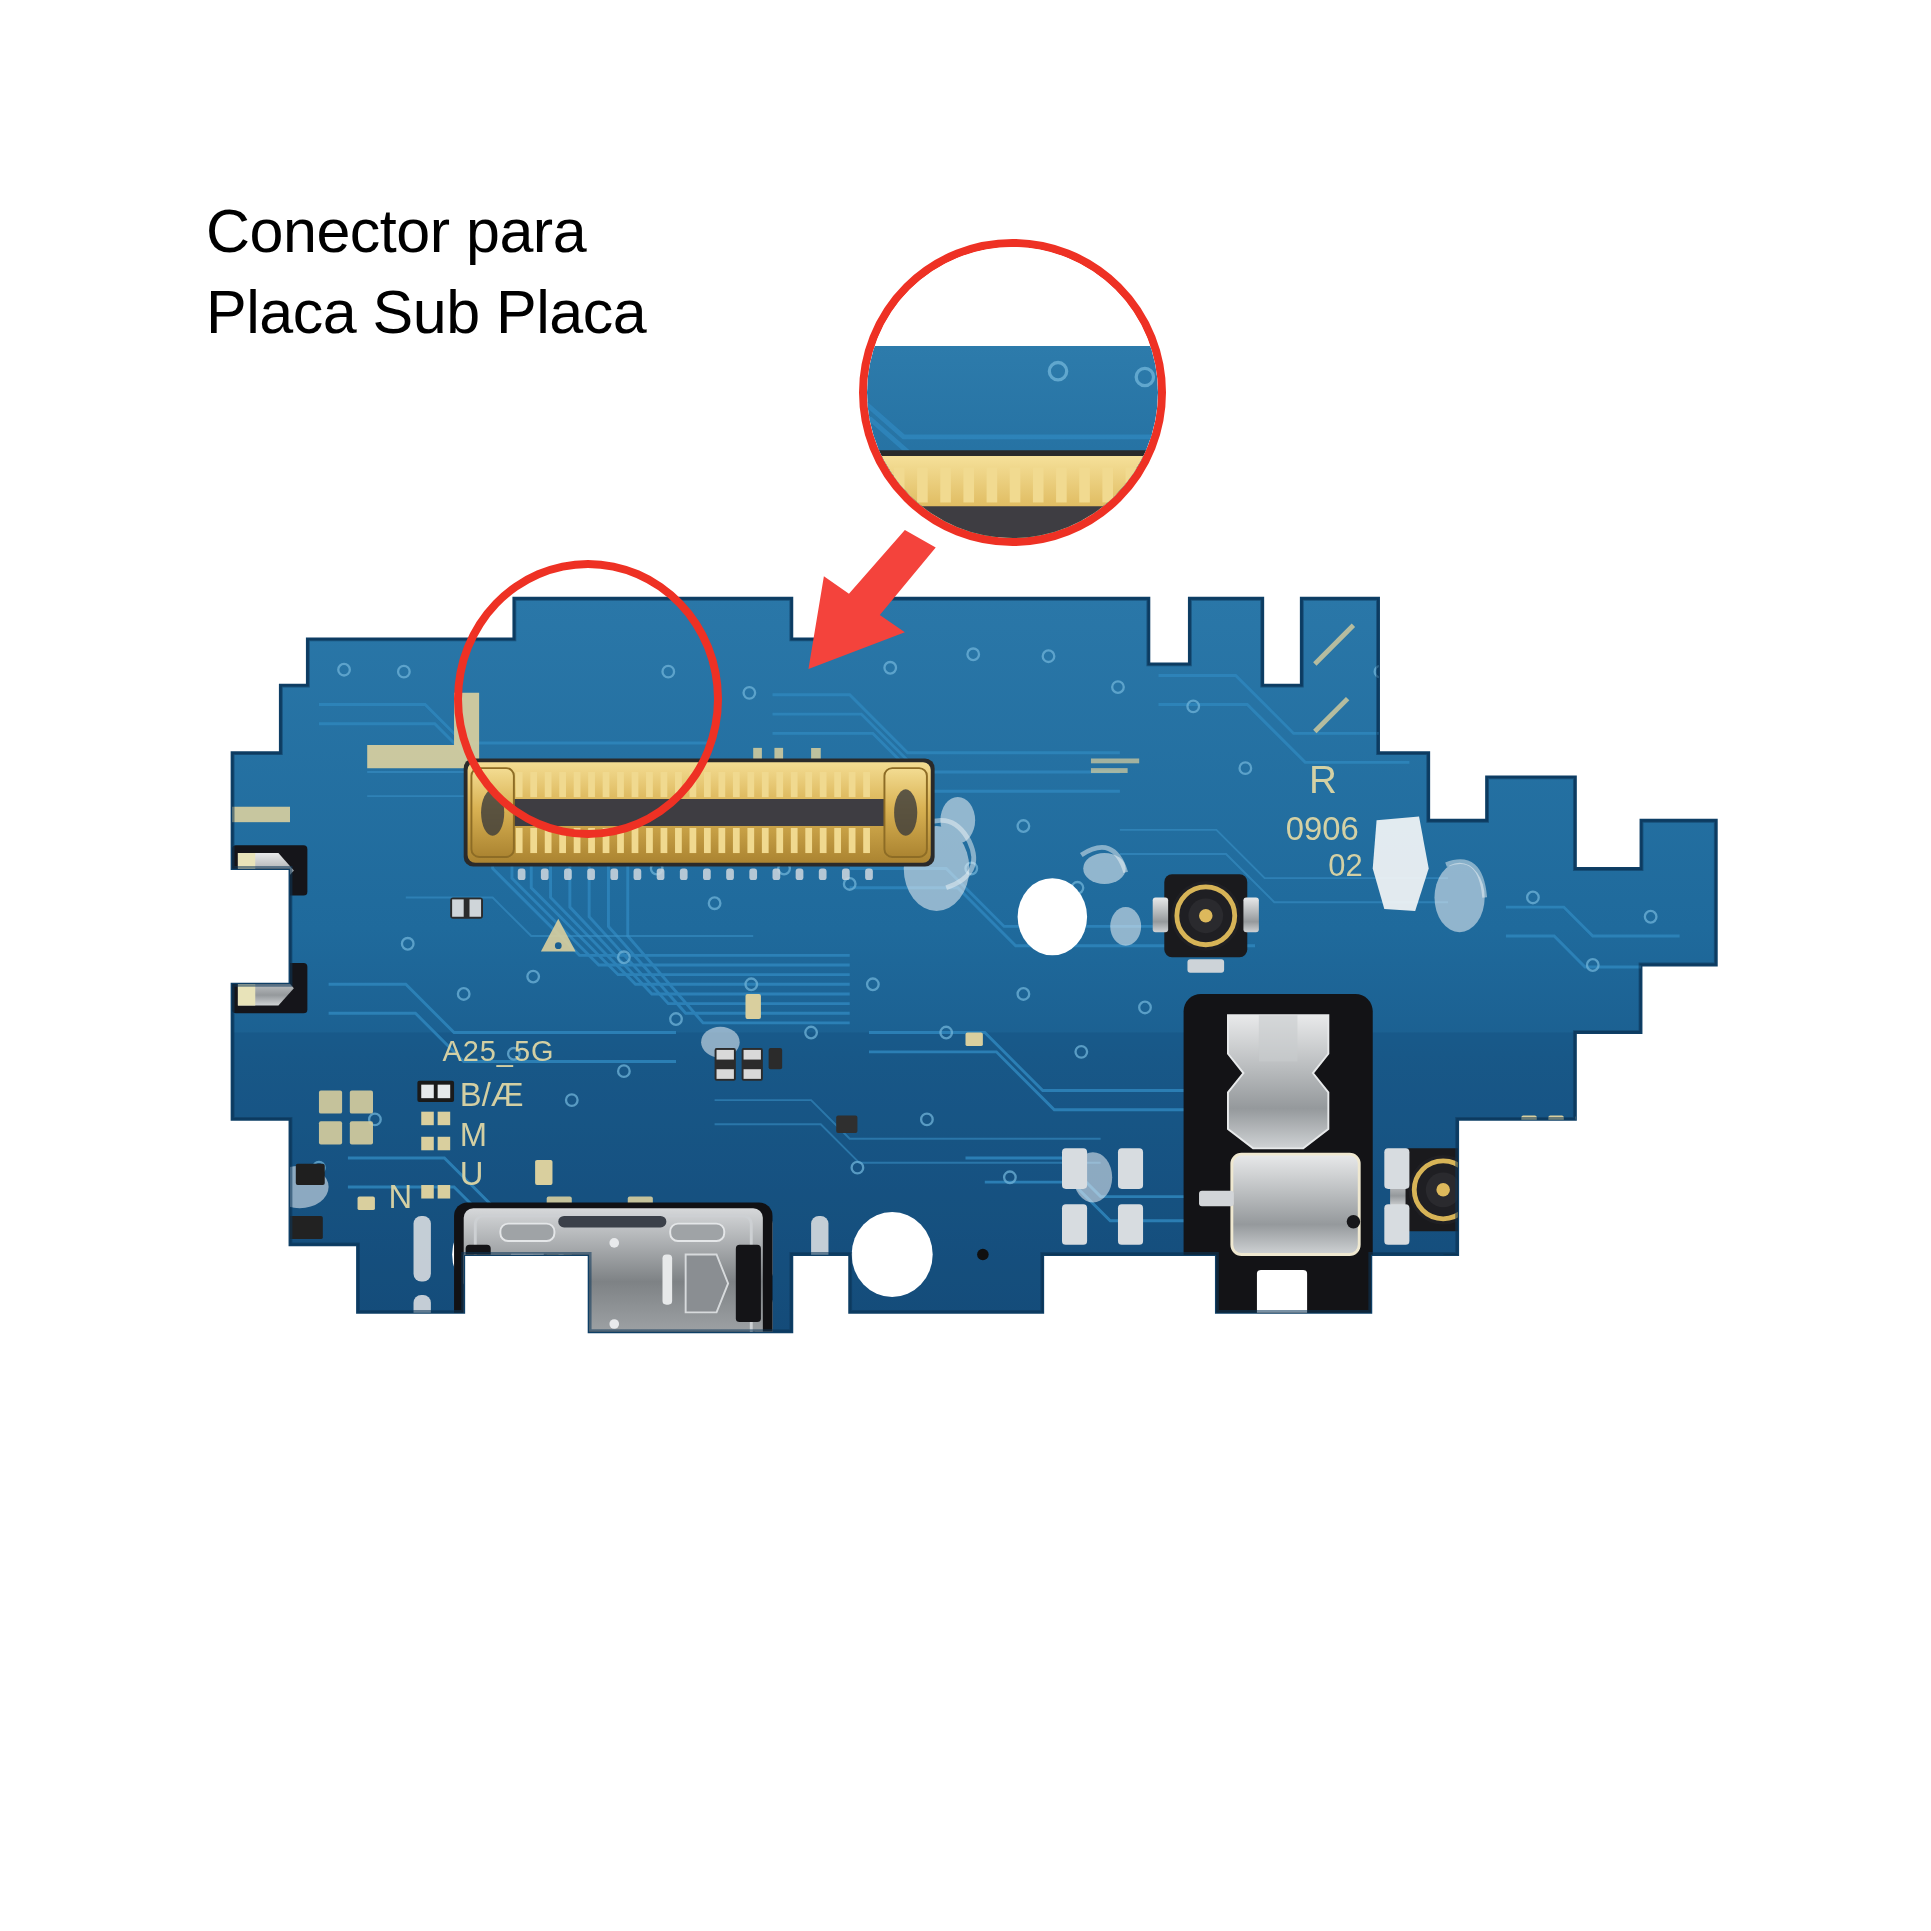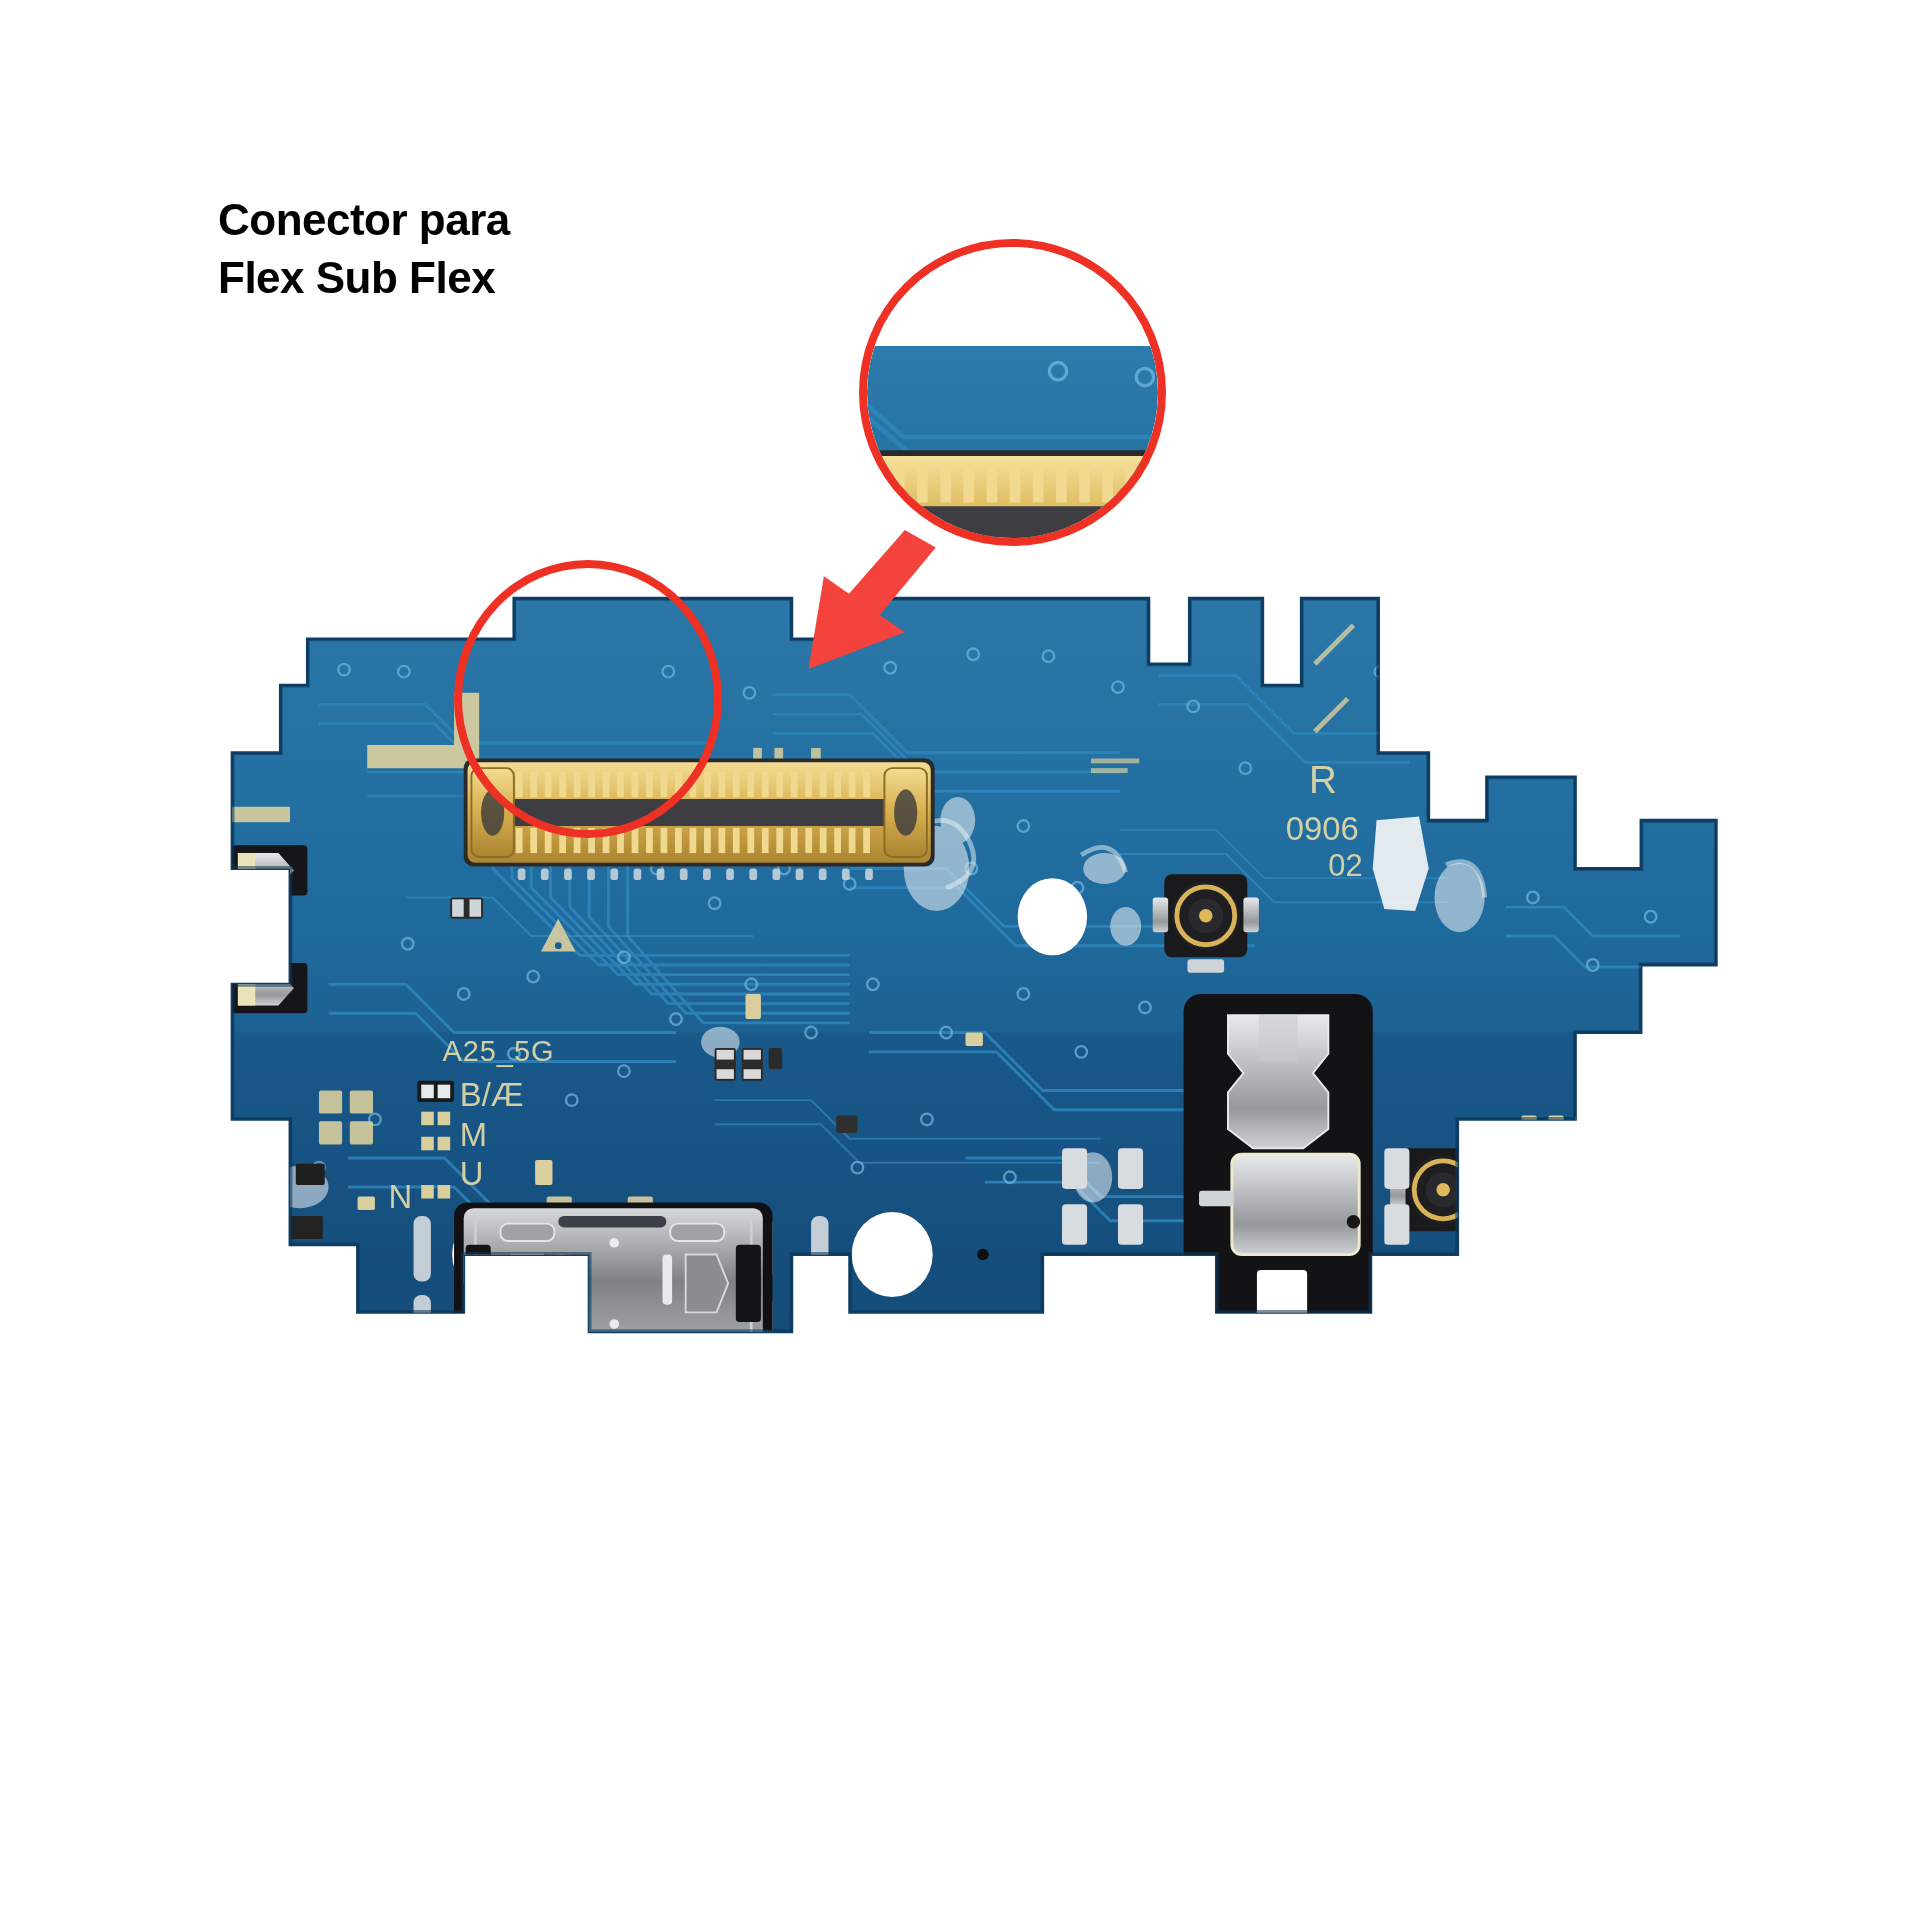--- a/index.html
+++ b/index.html
@@ -15,26 +15,26 @@
     position: relative;
     width: 1931px;
     height: 1931px;
     background: #ffffff;
     overflow: hidden;
   }
 
   
   .annot-title {
     position: absolute;
-    left: 218px;
+    left: 206px;
     top: 191px;
     width: 676px;
     font-family: "Liberation Sans", sans-serif;
-    font-weight: bold;
-    font-size: 44px;
+    font-weight: normal;
+    font-size: 61px;
     line-height: 1.32;
     color: #000000;
     letter-spacing: -0.5px;
   }
   .annot-title .line { display: block; white-space: nowrap; }
 
   
   .board-wrap {
     position: absolute;
     left: 174px;
@@ -92,21 +92,21 @@
   }
   .arrow svg { display: block; width: 100%; height: 100%; }
 </style>
 </head>
 <body>
 
 <div id="stage">
 
   <div class="annot-title" style="color: rgb(0, 0, 0);">
     <span class="line">Conector para</span>
-    <span class="line">Flex Sub Flex</span>
+    <span class="line">Placa Sub Placa</span>
   </div>
 
   <div class="board-wrap">
     <svg class="board-svg" viewBox="0 0 1640 800" xmlns="http://www.w3.org/2000/svg" aria-hidden="true">
       <defs>
         <linearGradient id="pcbGrad" x1="0" y1="0" x2="0" y2="1">
           <stop offset="0%" stop-color="#2a77a8"></stop>
           <stop offset="45%" stop-color="#1f6a9c"></stop>
           <stop offset="62%" stop-color="#1b5f90"></stop>
           <stop offset="100%" stop-color="#174f7d"></stop>

